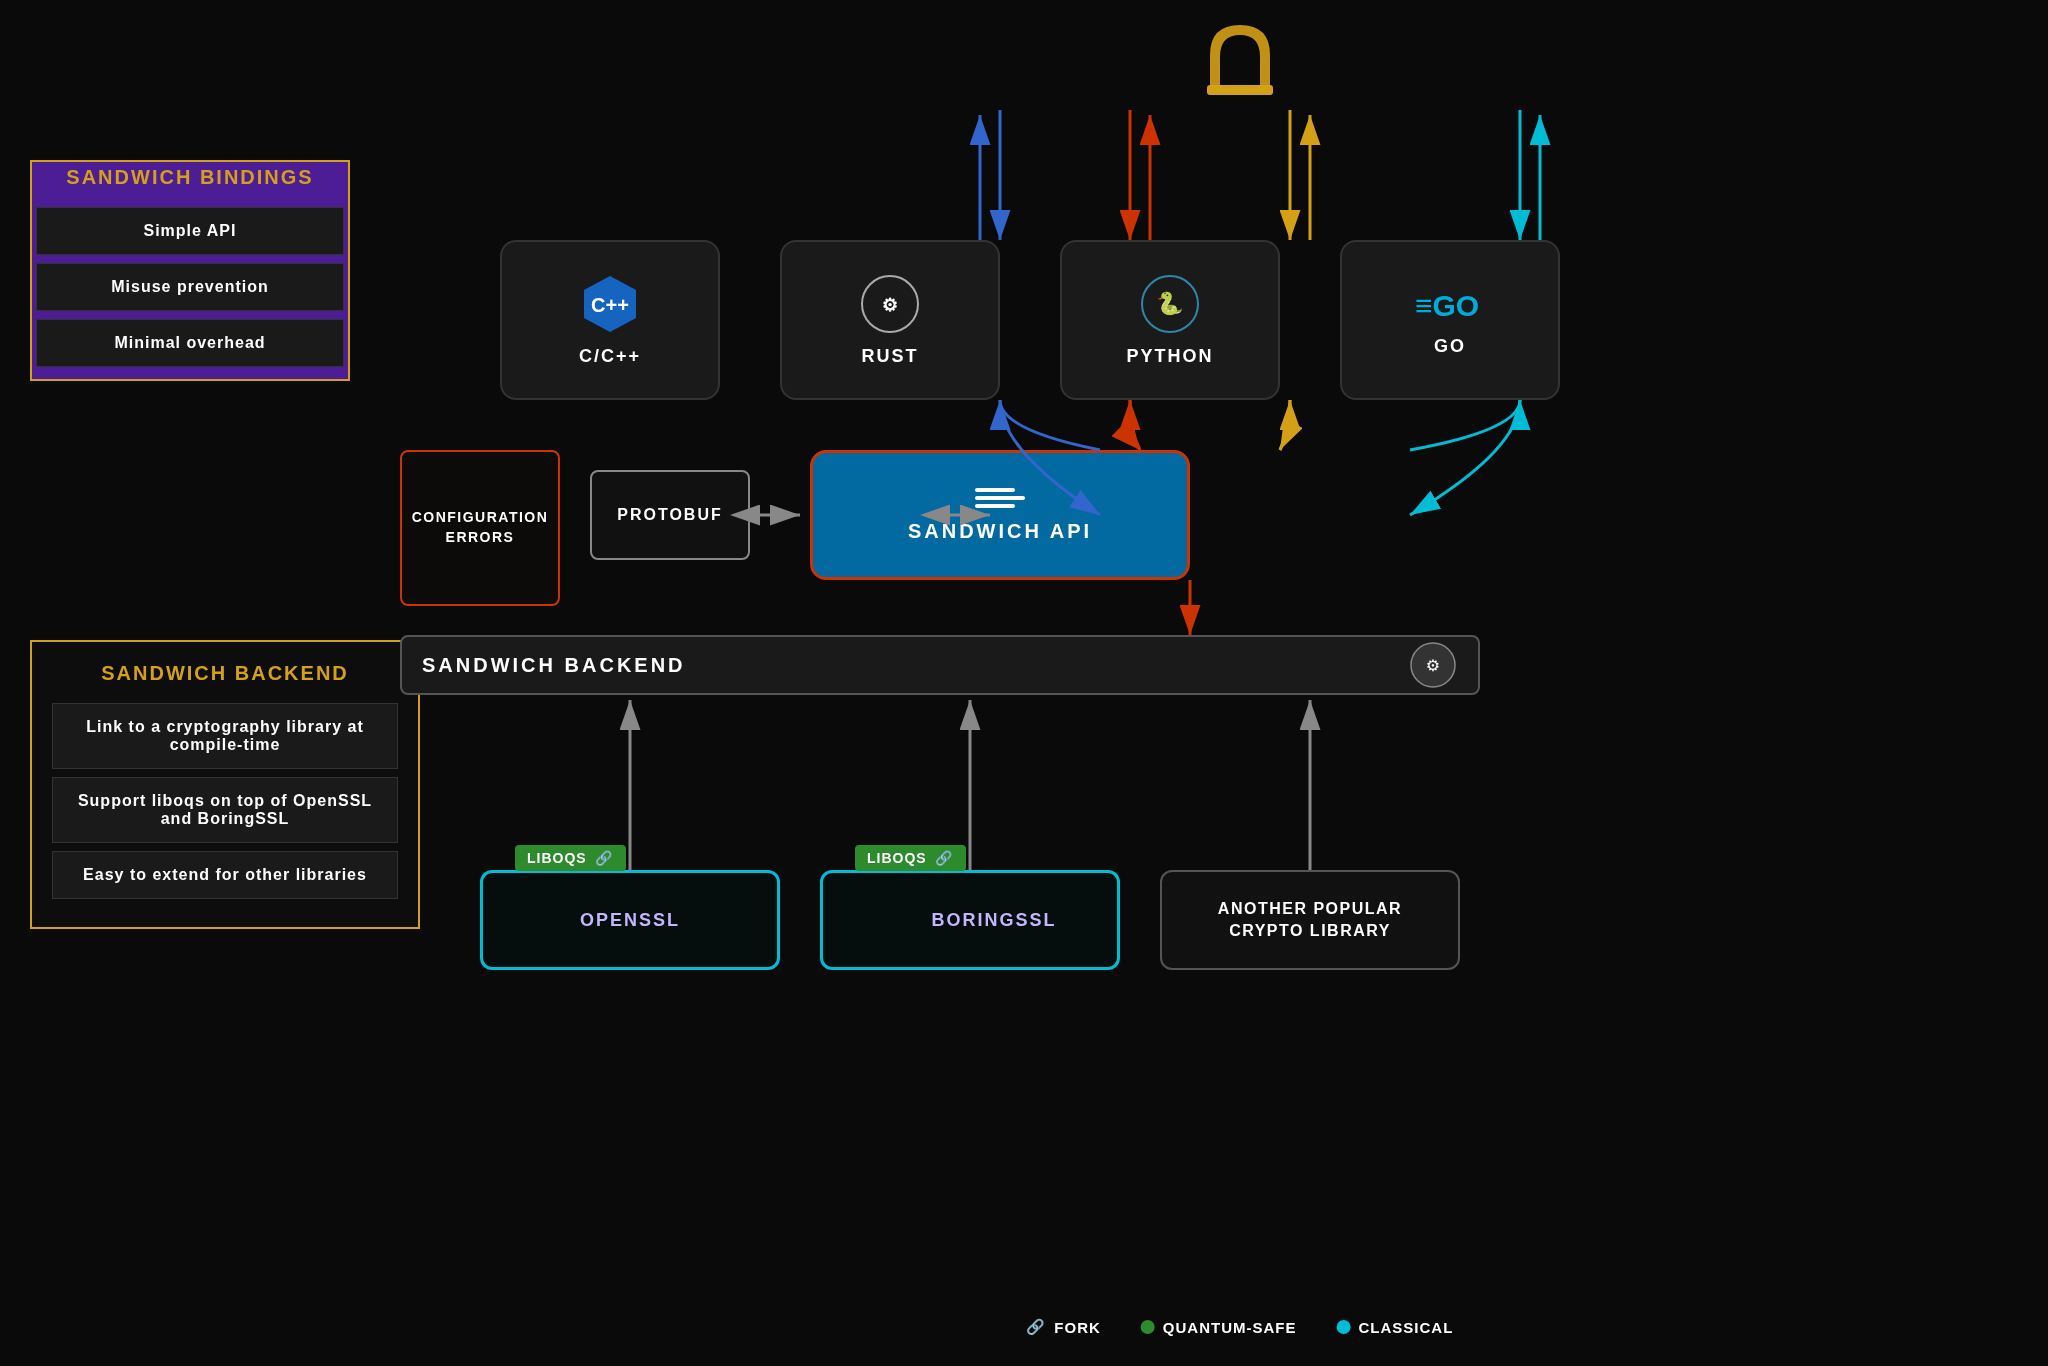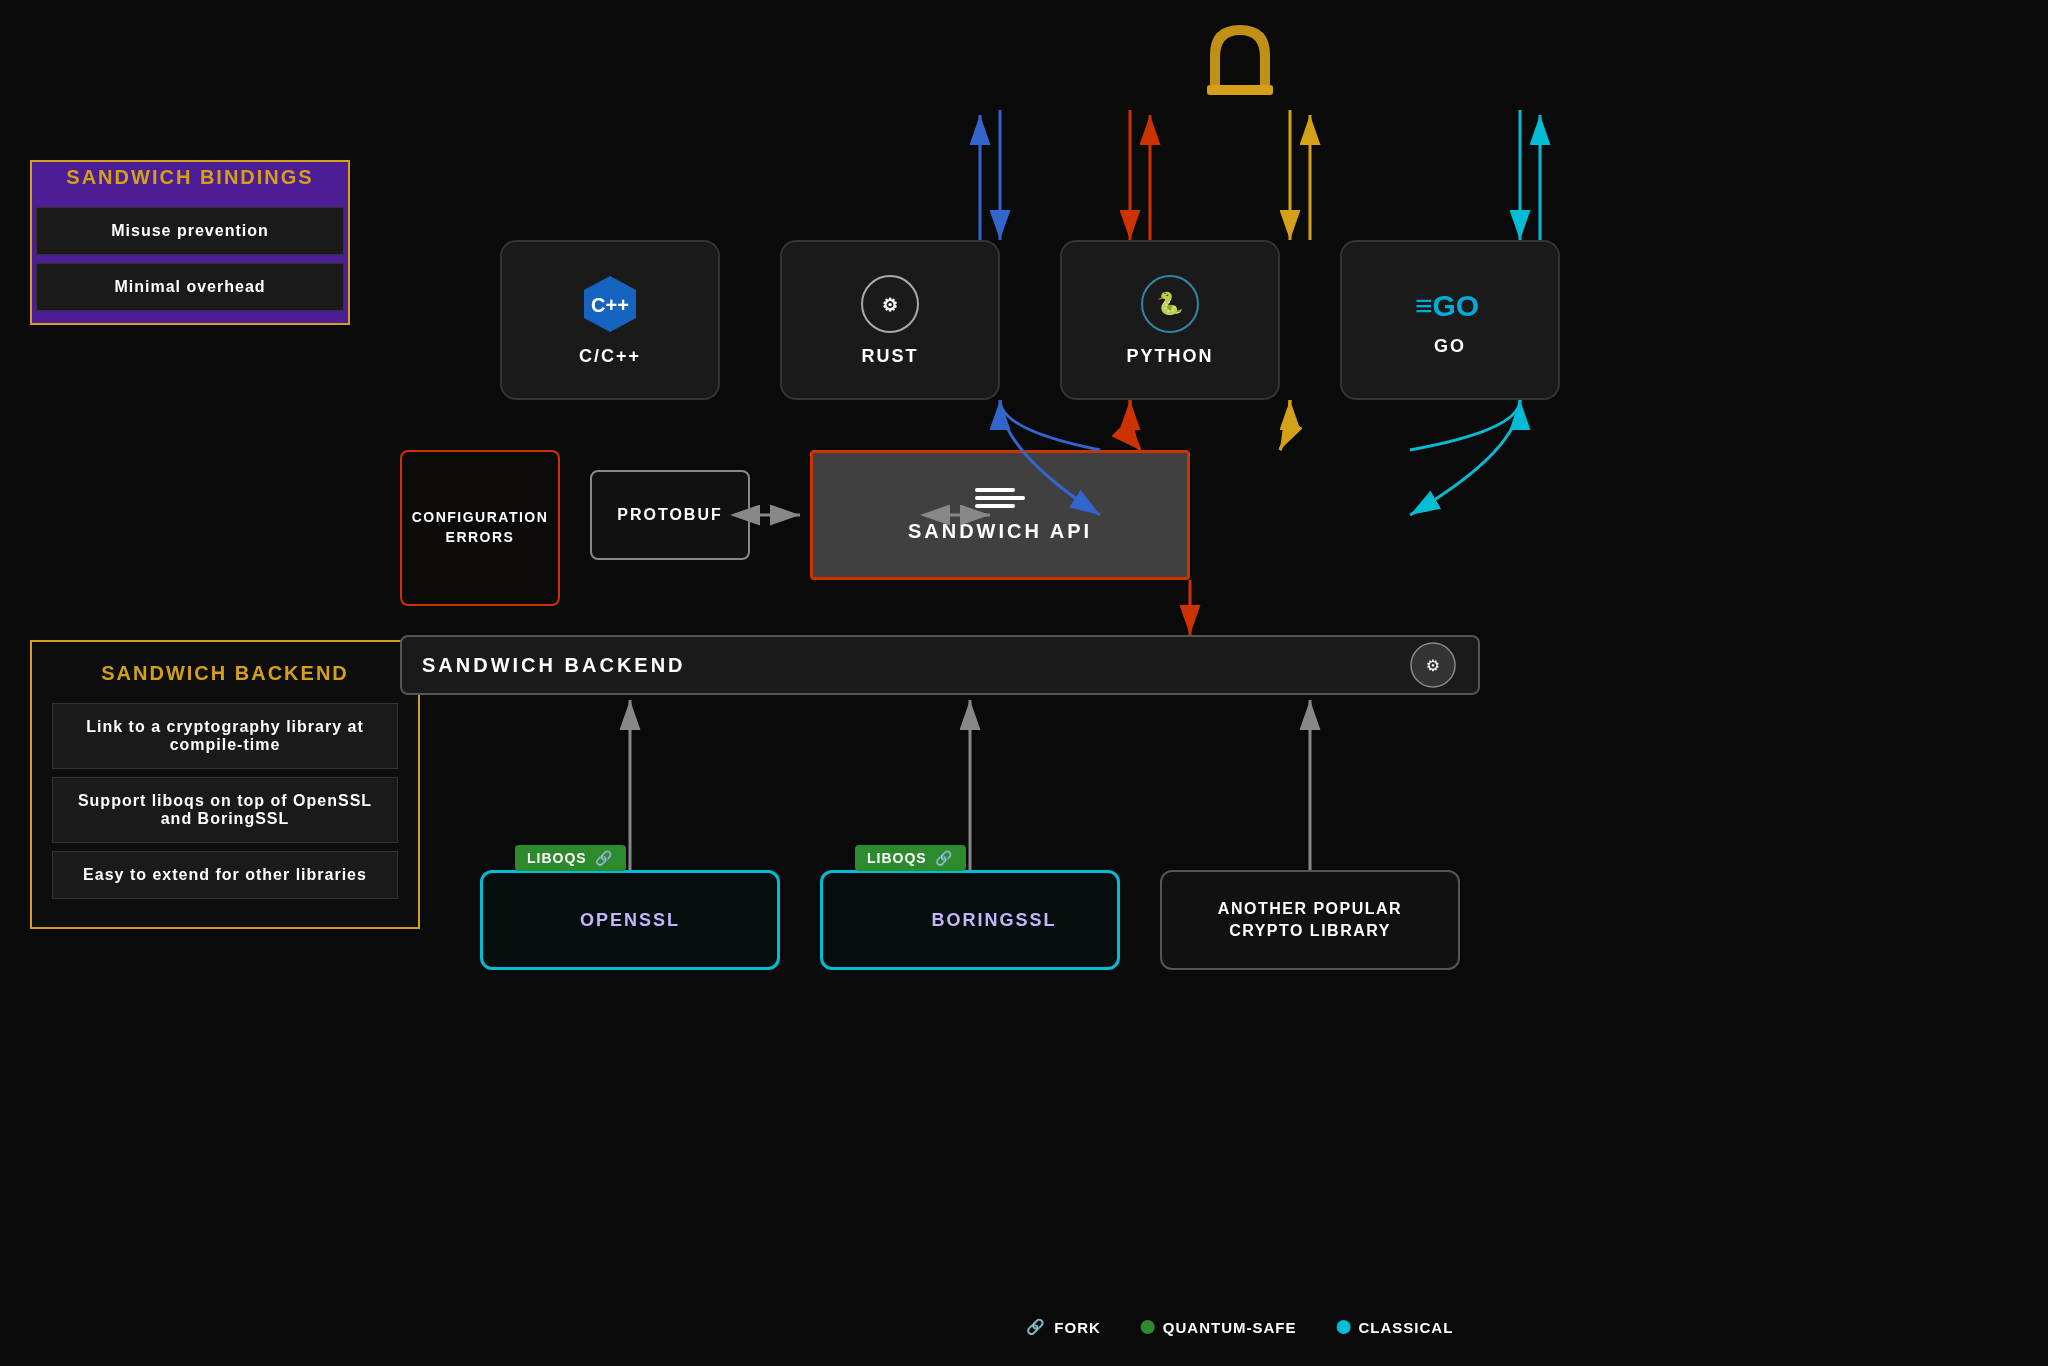--- a/index.html
+++ b/index.html
@@ -87,22 +87,22 @@
     .lang-go { top: 240px; left: 880px; }
 
     
     .sandwich-api-box {
       position: absolute;
       top: 450px;
       left: 350px;
       width: 380px;
       height: 130px;
       border: 3px solid #cc3300;
-      border-radius: 4px;
-      background: #404040;
+      border-radius: 16px;
+      background: #0369a1;
       display: flex;
       flex-direction: column;
       align-items: center;
       justify-content: center;
       gap: 8px;
     }
     .sandwich-api-label {
       font-size: 20px;
       font-weight: bold;
       letter-spacing: 3px;
@@ -296,20 +296,21 @@
     }
     .api-line:nth-child(1) { width: 40px; }
     .api-line:nth-child(2) { width: 50px; }
     .api-line:nth-child(3) { width: 40px; }
   </style>
 </head>
 <body>
 
 <div class="left-panel-top">
   <div class="panel-title">SANDWICH BINDINGS</div>
+  <div class="panel-item">Simple API</div>
   <div class="panel-item">Misuse prevention</div>
   <div class="panel-item">Minimal overhead</div>
 </div>
 
 <div class="left-panel-bottom">
   <div class="panel-title">SANDWICH BACKEND</div>
   <div class="panel-item">Link to a cryptography library at compile-time</div>
   <div class="panel-item">Support liboqs on top of OpenSSL and BoringSSL</div>
   <div class="panel-item">Easy to extend for other libraries</div>
 </div>

